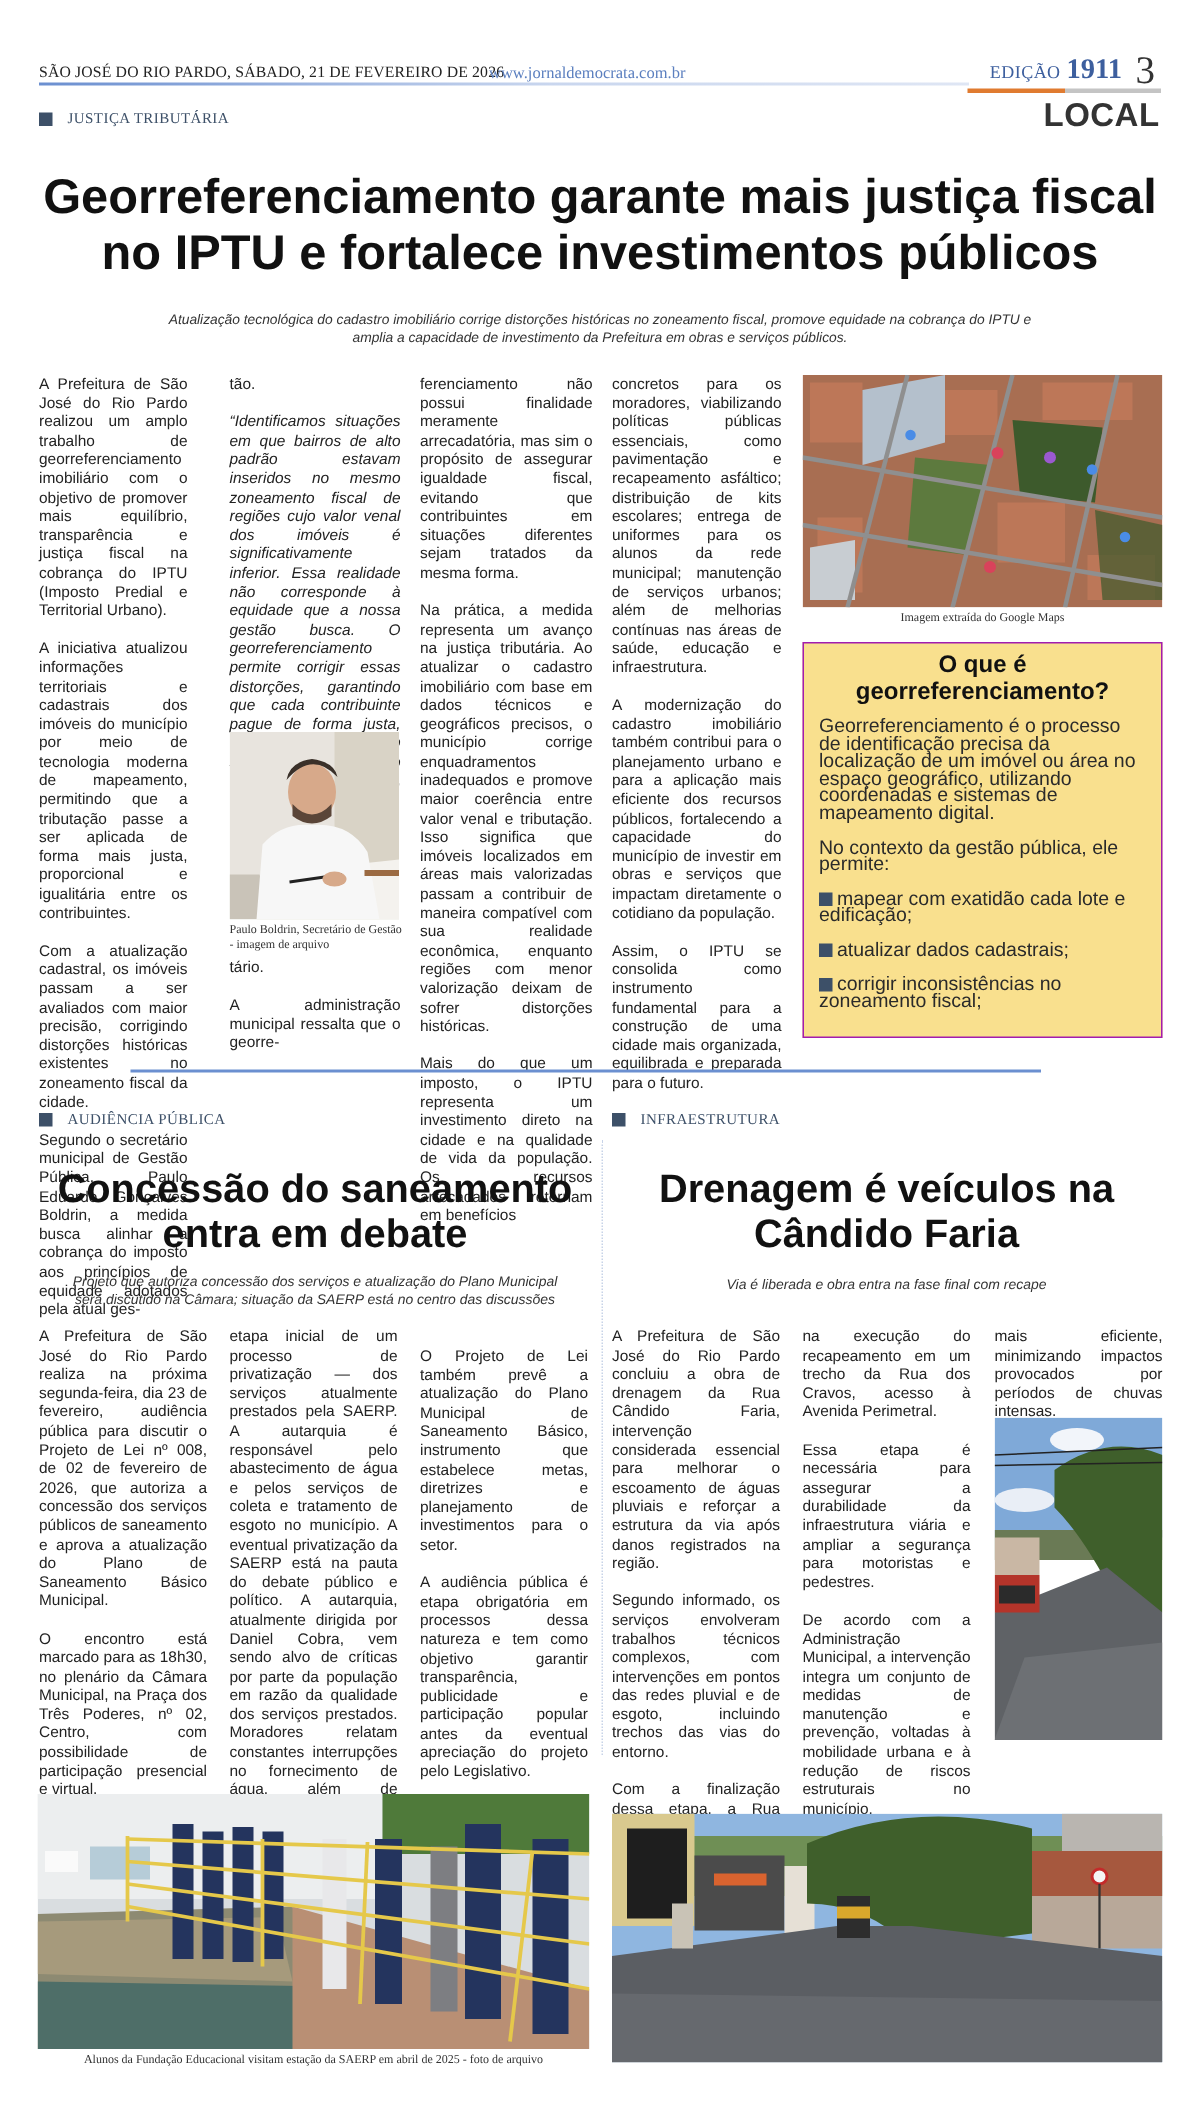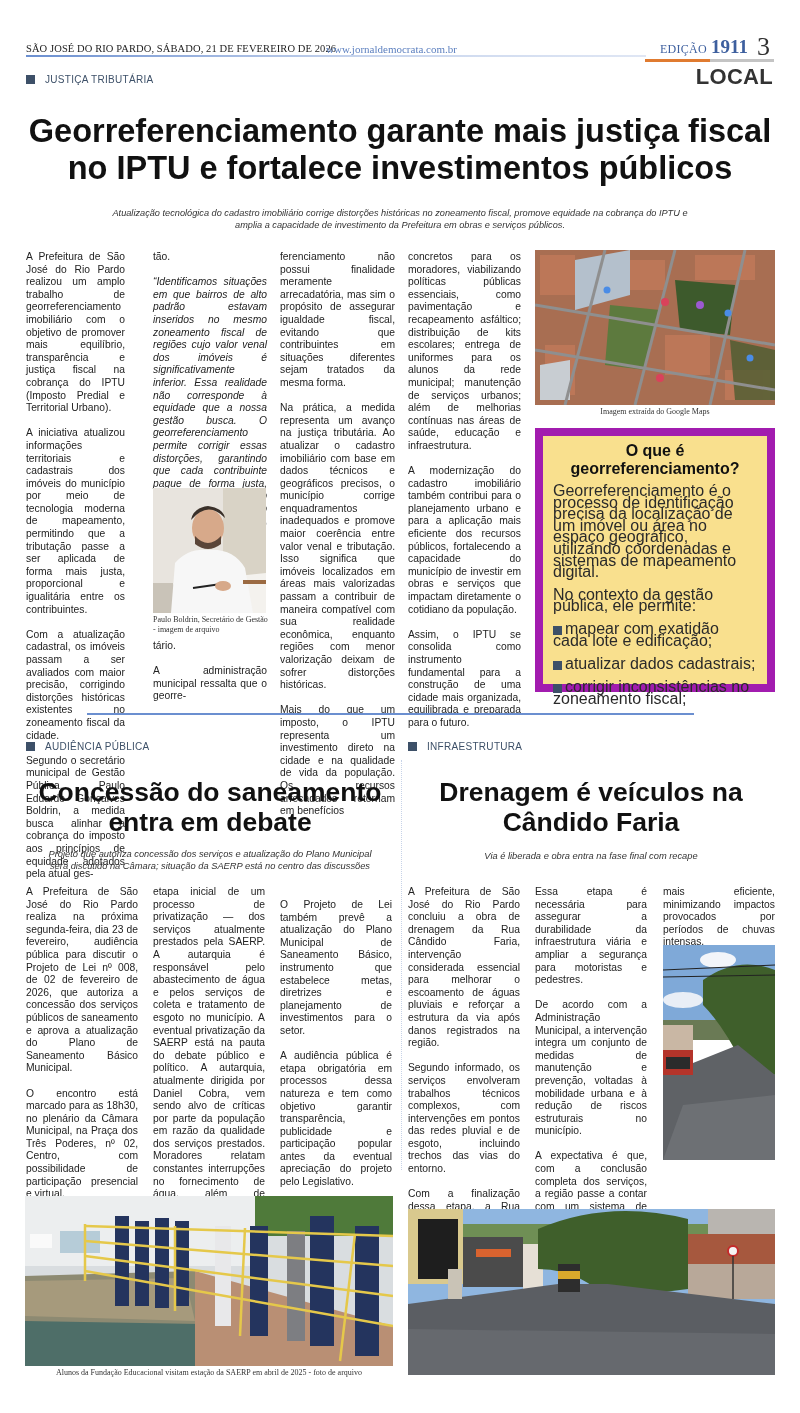--- a/index.html
+++ b/index.html
@@ -11,37 +11,37 @@
   .mast-line { position: absolute; left: 26px; top: 55px; width: 620px; height: 2px; background: linear-gradient(to right, #6b8fd0, #c9d6ee 55%, #dfe6f4); }
   .mast-url { position: absolute; left: 326px; top: 43px; font-family: "Liberation Serif", serif; font-size: 11px; color: #5b7fbf; }
   .mast-edicao { position: absolute; right: 52px; top: 36px; font-family: "Liberation Serif", serif; color: #3d5f9e; }
   .mast-edicao .lbl { font-size: 12px; letter-spacing: 0.3px; }
   .mast-edicao .num { font-size: 19px; font-weight: bold; }
   .mast-page { position: absolute; right: 30px; top: 32px; font-family: "Liberation Serif", serif; font-size: 26px; color: #333; }
   .mast-bar-orange { position: absolute; left: 645px; top: 59px; width: 65px; height: 3px; background: #e07b30; }
   .mast-bar-gray { position: absolute; left: 710px; top: 59px; width: 64px; height: 3px; background: #c4c4c4; }
   .mast-section { position: absolute; right: 27px; top: 64px; font-size: 22px; font-weight: bold; color: #333; letter-spacing: 0.3px; }
 
-  .kicker { position: absolute; display: flex; align-items: center; font-family: Liberation Sans, sans-serif; font-size: 10px; color: #3d5068; letter-spacing: 0.3px; }
+  .kicker { position: absolute; display: flex; align-items: center; font-family: Liberation Serif, serif; font-size: 10px; color: #3d5068; letter-spacing: 0.3px; }
   .kicker .sq { display: inline-block; width: 9px; height: 9px; background: #3d5068; margin-right: 10px; }
 
   
   .headline { position: absolute; text-align: center; font-weight: bold; color: #111; line-height: 1.13; }
   .dek { position: absolute; text-align: center; font-style: italic; color: #333; line-height: 1.35; }
 
   
   .col { position: absolute; font-size: 10.3px; line-height: 12.6px; text-align: justify; color: #222; hyphens: manual; }
   .col p { margin-bottom: 12.6px; }
   .photo { position: absolute; overflow: hidden; }
   .caption { position: absolute; font-family: "Liberation Serif", serif; font-size: 8px; line-height: 9.5px; color: #333; }
 
   
-  .infobox { position: absolute; left: 535px; top: 428px; width: 240px; height: 264px; background: #f9e08e; border: 8px solid #a21caf; padding: 6px 10px 6px 10px; }
+  .infobox { position: absolute; left: 535px; top: 428px; width: 240px; height: 264px; background: #f9e08e; border: 1px solid #a21caf; padding: 6px 10px 6px 10px; }
   .infobox h3 { font-size: 16px; font-weight: bold; text-align: center; color: #111; margin-bottom: 7px; }
-  .infobox p { font-size: 16px; line-height: 11.6px; color: #2a2a2a; margin-bottom: 11px; }
+  .infobox p { font-size: 13px; line-height: 11.6px; color: #2a2a2a; margin-bottom: 11px; }
   .infobox .bul { display: inline-block; width: 9px; height: 9px; background: #3d5068; margin-right: 3px; vertical-align: -1px; }
 
   .hsep { position: absolute; left: 87px; top: 713px; width: 607px; height: 2px; background: #6b8fd0; }
   .vsep { position: absolute; left: 401px; top: 760px; width: 0; height: 410px; border-left: 1px dotted #c7d3e8; }
 </style>
 </head>
 <body>
 
 <div class="mast-left">SÃO JOSÉ DO RIO PARDO, SÁBADO, 21 DE FEVEREIRO DE 2026</div>
 <div class="mast-url">www.jornaldemocrata.com.br</div>
@@ -231,20 +231,21 @@
 </div>
 <div class="dek" style="left:400px; top:850px; width:382px; font-size:9.3px;">Via é liberada e obra entra na fase final com recape</div>
 
 <div class="col" style="left:408px; top:886px; width:112px;">
   <p>A Prefeitura de São José do Rio Pardo concluiu a obra de drenagem da Rua Cândido Faria, intervenção considerada essencial para melhorar o escoamento de águas pluviais e reforçar a estrutura da via após danos registrados na região.</p>
   <p>Segundo informado, os serviços envolveram trabalhos técnicos complexos, com intervenções em pontos das redes pluvial e de esgoto, incluindo trechos das vias do entorno.</p>
   <p>Com a finalização dessa etapa, a Rua Cândido Faria foi liberada ao tráfego de veículos.</p>
   <p>A obra agora avança para a fase final, que consiste</p>
 </div>
 <div class="col" style="left:535px; top:886px; width:112px;">
+  <p>na execução do recapeamento em um trecho da Rua dos Cravos, acesso à Avenida Perimetral.</p>
   <p>Essa etapa é necessária para assegurar a durabilidade da infraestrutura viária e ampliar a segurança para motoristas e pedestres.</p>
   <p>De acordo com a Administração Municipal, a intervenção integra um conjunto de medidas de manutenção e prevenção, voltadas à mobilidade urbana e à redução de riscos estruturais no município.</p>
   <p>A expectativa é que, com a conclusão completa dos serviços, a região passe a contar com um sistema de drenagem</p>
 </div>
 <div class="col" style="left:663px; top:886px; width:112px;">
   <p>mais eficiente, minimizando impactos provocados por períodos de chuvas intensas.</p>
 </div>
 
 <div class="photo" style="left:663px; top:945px; width:112px; height:215px;">
   <svg width="112" height="215" viewBox="0 0 112 215">

